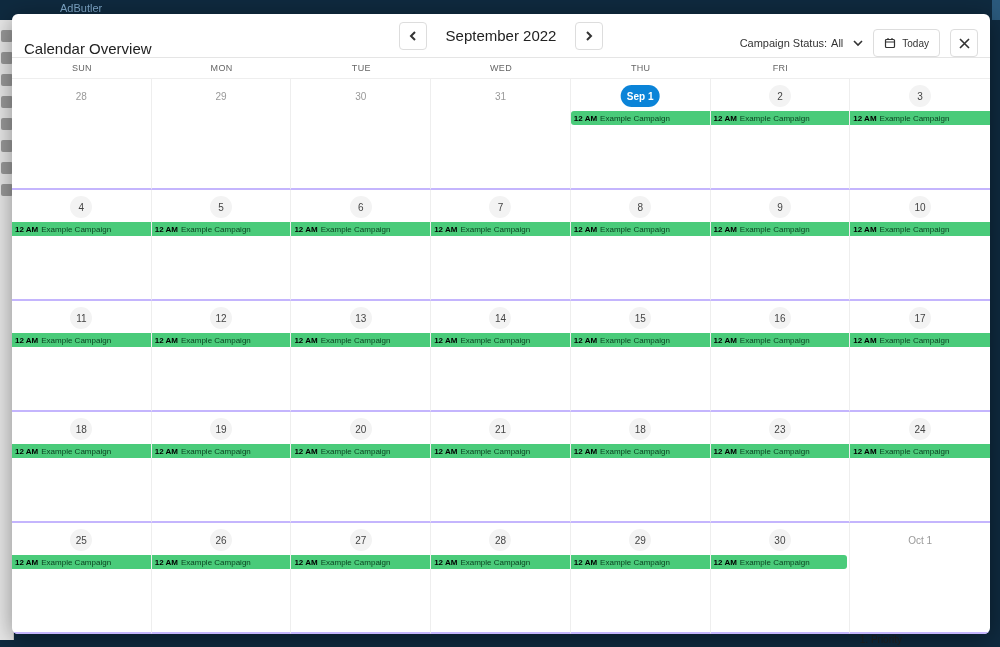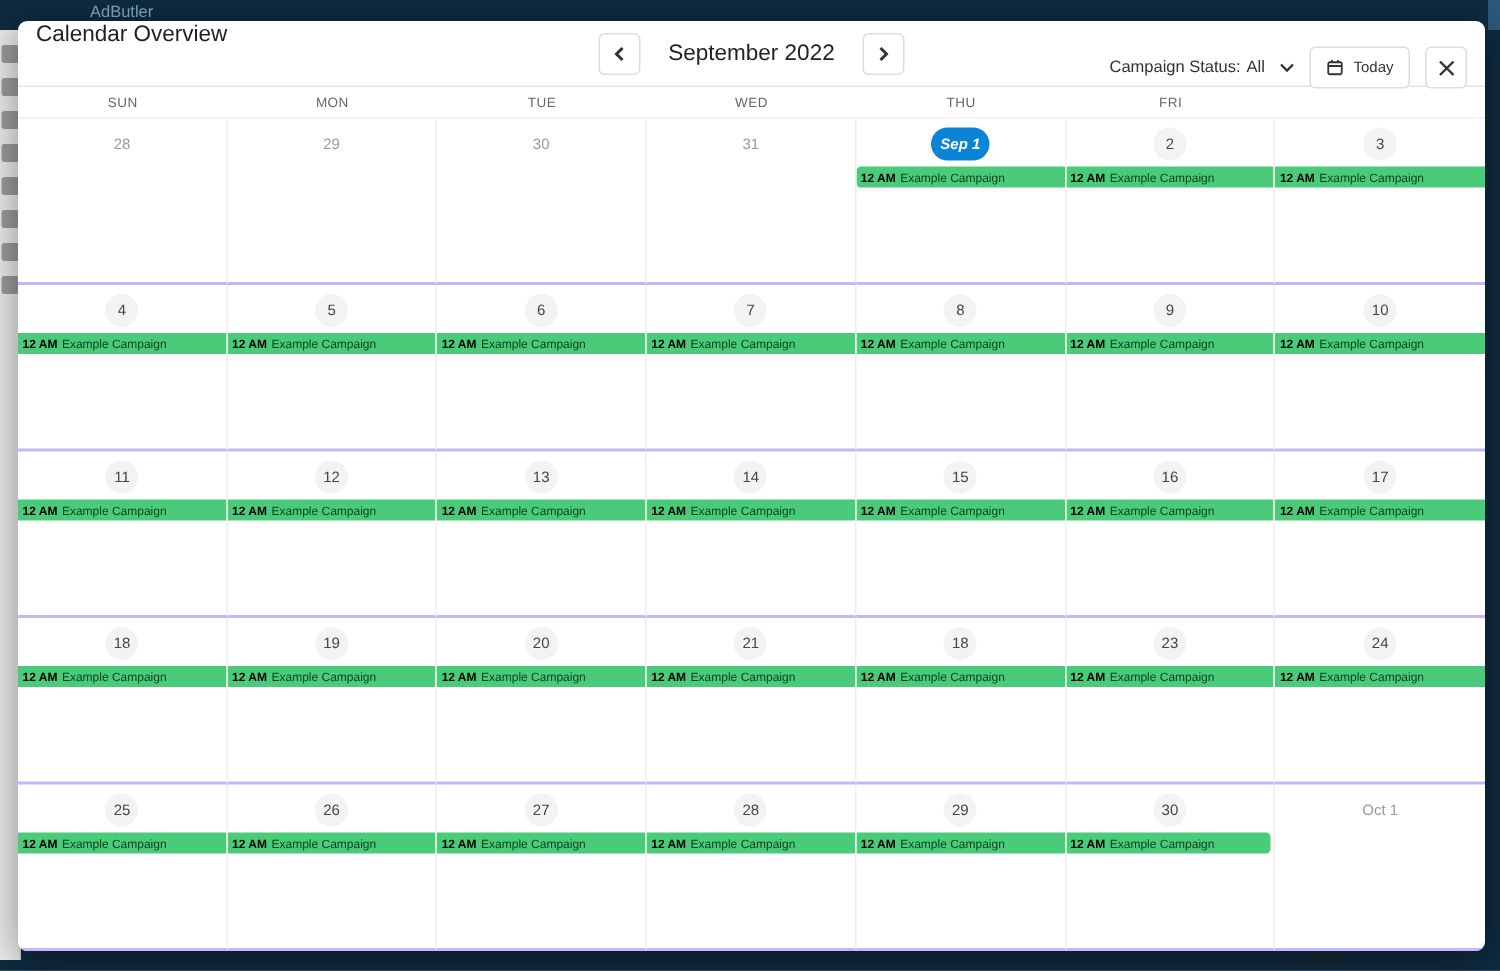--- a/index.html
+++ b/index.html
@@ -11,22 +11,22 @@
   .right-shadow { position: absolute; top: 0; right: 0; width: 8px; height: 20px; background: #2b5a7d; }
   .priority-hint { position: absolute; bottom: 2px; right: 98px; color: #222; font-size: 10px; }
 
   .modal {
     position: absolute; top: 14px; left: 12px; width: 978px; height: 620px;
     background: #fff; border-radius: 6px; box-shadow: 0 4px 24px rgba(0,0,0,.4);
     display: flex; flex-direction: column; overflow: hidden;
   }
 
   .modal-header {
-    height: 44px; border-bottom: 1px solid #e5e5e5; display: flex; align-items: flex-start;
-    padding: 0 12px; position: relative; flex-direction: column;
+    height: 44px; border-bottom: 1px solid #e5e5e5; display: flex; align-items: flex-end;
+    padding: 0 12px; position: relative;
   }
   .title { font-size: 15px; color: #222; font-weight: 500; }
   .nav-center {
     position: absolute; left: 50%; top: 50%; transform: translate(-50%, -50%);
     display: flex; align-items: center; gap: 14px;
   }
   .nav-btn {
     width: 28px; height: 28px; border: 1px solid #ddd; border-radius: 4px; background: #fff;
     display: flex; align-items: center; justify-content: center; cursor: pointer;
   }
@@ -51,21 +51,21 @@
   .grid { flex: 1; display: grid; grid-template-columns: repeat(7, 1fr); grid-template-rows: repeat(5, 1fr); }
   .cell { border-right: 1px solid #eee; border-bottom: 2px solid #c4b5fd; position: relative; overflow: hidden; }
   .cell:nth-child(7n) { border-right: none; }
   .daynum {
     position: absolute; top: 6px; left: 50%; transform: translateX(-50%);
     width: 22px; height: 22px; border-radius: 50%; background: #f3f3f3;
     display: flex; align-items: center; justify-content: center;
     font-size: 10px; color: #444;
   }
   .daynum.other { background: transparent; color: #999; font-weight: 500; width: auto; padding: 0 4px; }
-  .daynum.today { background: #0b84d8; color: #fff; width: auto; padding: 0 6px; border-radius: 11px; font-weight: 600; font-style: italic; }
+  .daynum.today { background: #0b84d8; color: #fff; width: auto; padding: 0 6px; border-radius: 11px; font-weight: 600; }
 
   .event {
     position: absolute; top: 32px; height: 14px; background: #4acb7a;
     font-size: 8px; color: #0a3f1f; display: flex; align-items: center; padding-left: 3px;
     white-space: nowrap; overflow: hidden; cursor: pointer; text-align: right;
   }
   .event b { color: #000; font-weight: 700; margin-right: 3px; font-size: 8px; }
   .ev-full  { left: 0; right: 0; }
   .ev-start { left: 0; right: 0; border-top-left-radius: 3px; border-bottom-left-radius: 3px; }
   .ev-end   { left: 0; right: 2px; border-top-right-radius: 3px; border-bottom-right-radius: 3px; }

